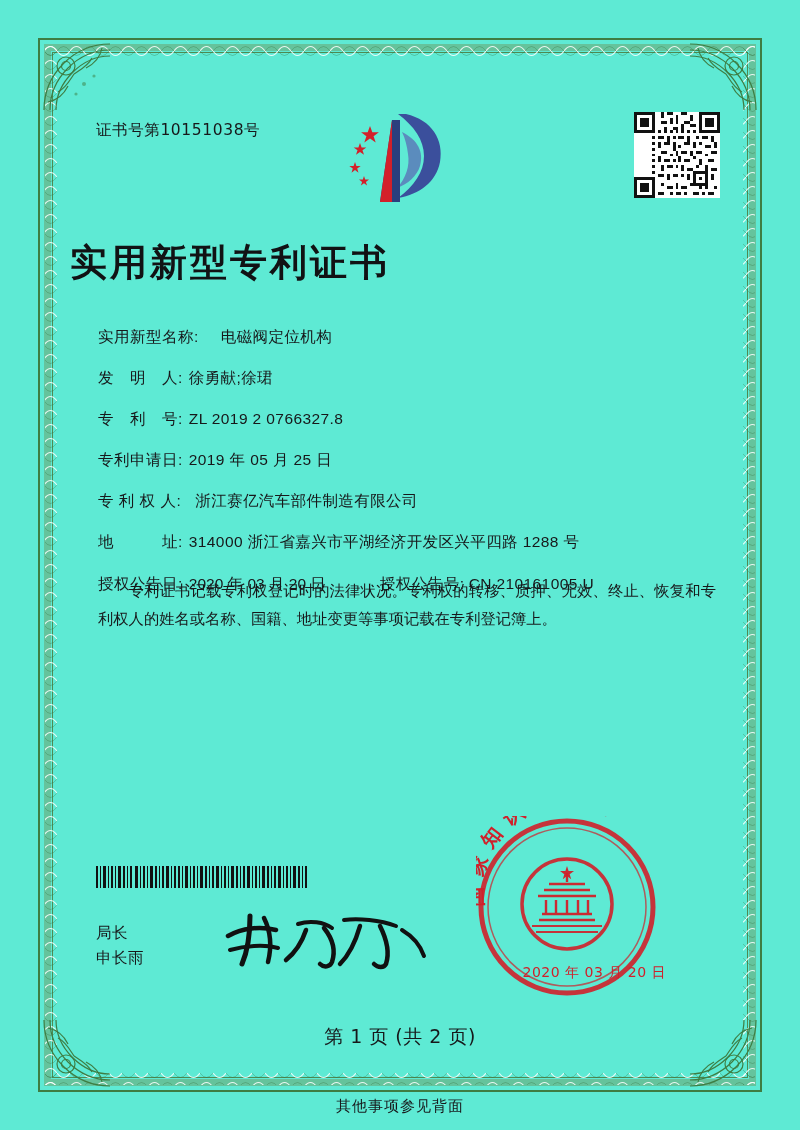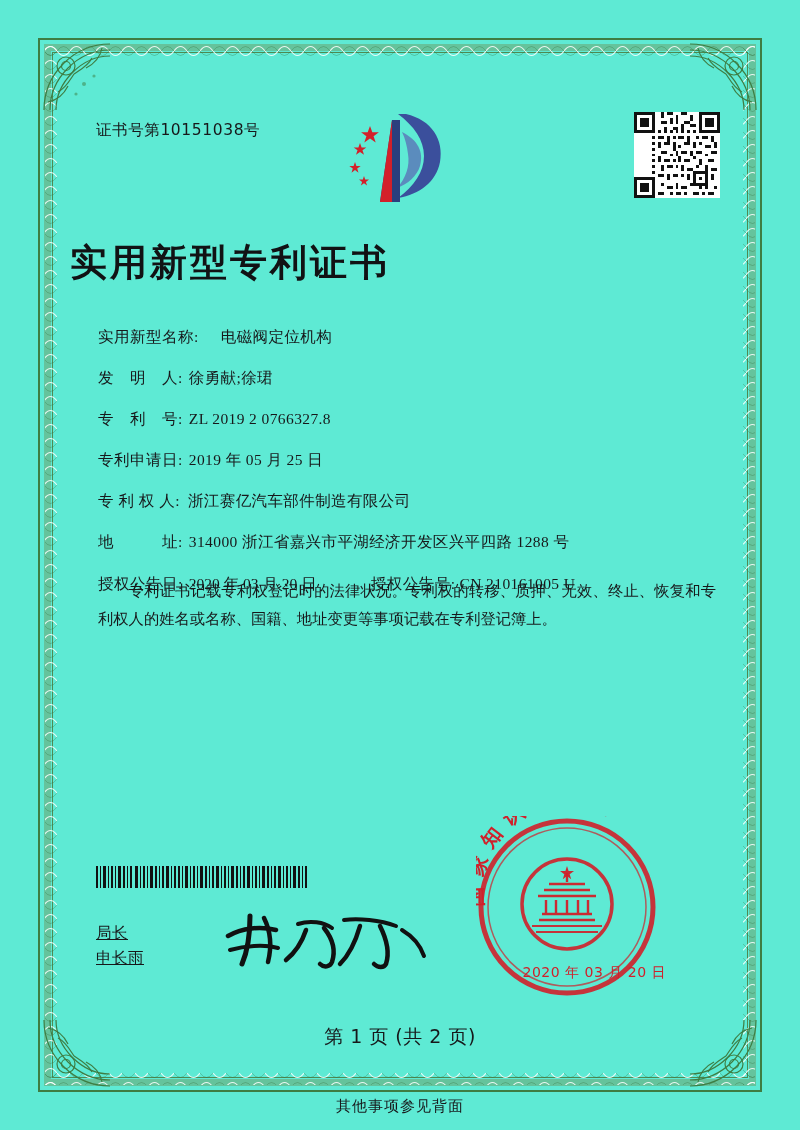--- a/index.html
+++ b/index.html
@@ -114,21 +114,21 @@
   .fields {
     position: absolute;
     left: 28px;
     right: 10px;
     top: 258px;
   }
   .field-row {
     display: flex;
     align-items: flex-start;
     margin-bottom: 22.5px;
-    font-family: Liberation Serif, serif;
+    font-family: Liberation Sans, sans-serif;
     font-size: 15.5px;
     color: #17181a;
     line-height: 1.2;
   }
   .field-label {
     flex: 0 0 auto;
     white-space: pre;
     letter-spacing: 0.5px;
   }
   .field-value {
@@ -178,21 +178,20 @@
   
   .sign-block {
     position: absolute;
     left: 26px;
     bottom: 88px;
     font-family: "DejaVu Sans", sans-serif;
     font-size: 15.5px;
     line-height: 1.65;
     color: #17181a;
     letter-spacing: 0.5px;
-    text-decoration: underline;
   }
   .signature {
     position: absolute;
     left: 150px;
     bottom: 88px;
     width: 215px;
     height: 62px;
   }
   .signature svg { display:block; width:100%; height:100%; }
 
@@ -476,21 +475,21 @@
       <div class="field-row">
         <span class="field-label">专　利　号:</span>
         <span class="field-value" style="margin-left:6px">ZL 2019 2 0766327.8</span>
       </div>
       <div class="field-row">
         <span class="field-label">专利申请日:</span>
         <span class="field-value" style="margin-left:6px">2019 年 05 月 25 日</span>
       </div>
       <div class="field-row">
         <span class="field-label">专 利 权 人:</span>
-        <span class="field-value" style="margin-left:8px">浙江赛亿汽车部件制造有限公司</span>
+        <span class="field-value" style="margin-left:14px">浙江赛亿汽车部件制造有限公司</span>
       </div>
       <div class="field-row">
         <span class="field-label">地　　　址:</span>
         <span class="field-value" style="margin-left:6px">314000 浙江省嘉兴市平湖经济开发区兴平四路 1288 号</span>
       </div>
       <div class="field-row pair">
         <span class="field-label">授权公告日:</span>
         <span style="margin-left:6px">2020 年 03 月 20 日</span>
         <span class="label2">授权公告号:</span>
         <span class="value2">CN 210161005 U</span>

